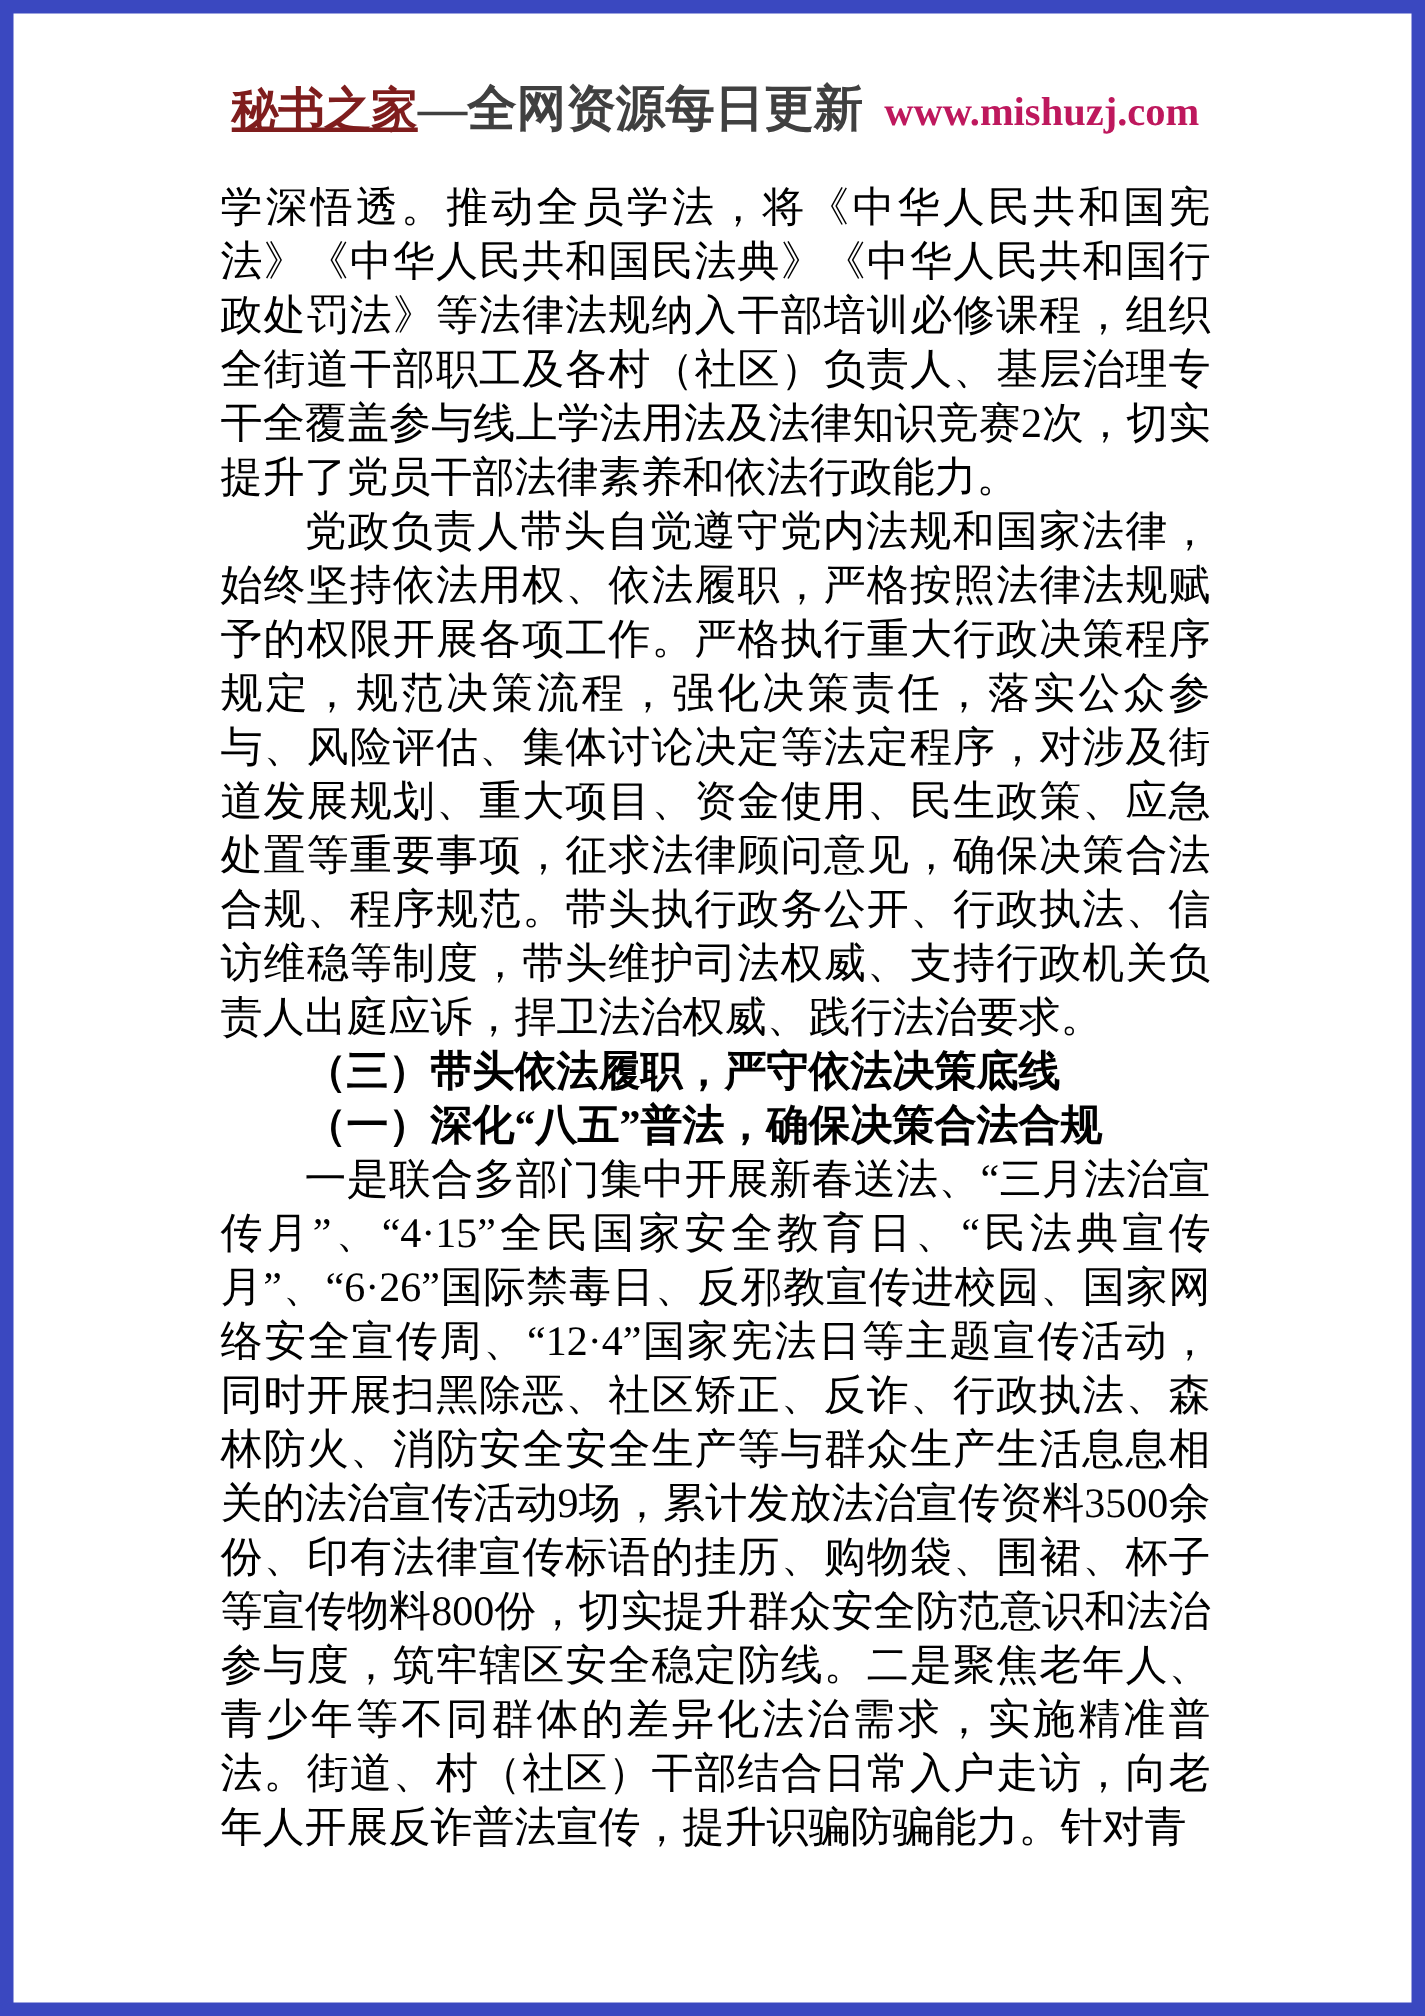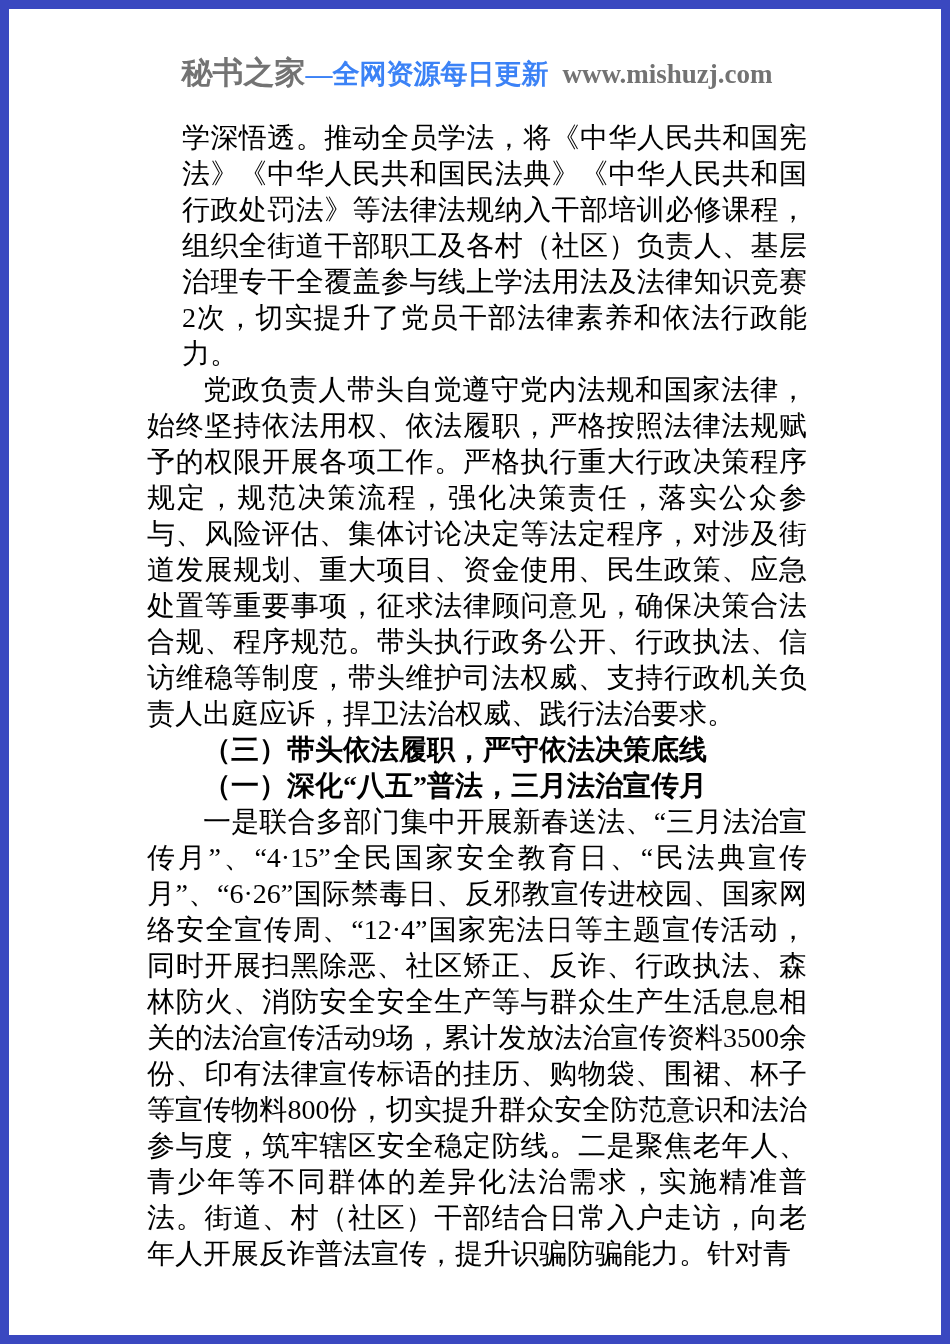--- a/index.html
+++ b/index.html
@@ -18,63 +18,63 @@
     overflow: hidden;
   }
   .site-header {
     text-align: center;
     font-weight: bold;
     white-space: nowrap;
     margin-bottom: 24px;
     line-height: 36px;
   }
   .site-name {
-    color: #737373;
+    color: #7f1d1d;
     font-size: 31px;
+    text-decoration: underline;
   }
   .site-tagline {
-    color: #3b82f6;
-    font-size: 27px;
+    color: #404040;
+    font-size: 33px;
   }
   .site-url {
-    color: #737373;
+    color: #be185d;
     font-size: 27px;
     margin-left: 10px;
     text-decoration: none;
     cursor: pointer;
   }
   .content {
     font-size: 28px;
     line-height: 36px;
     color: #000000;
     text-align: justify;
   }
   .para {
     margin: 0;
     text-indent: 2em;
   }
   .para.no-indent {
     text-indent: 0;
-    margin-left: 35px;
   }
   .para.heading {
     font-weight: bold;
   }
 </style>
 </head>
 <body>
 
 <div class="page">
 
   <div class="site-header">
     <span class="site-name">秘书之家</span><span class="site-tagline">—全网资源每日更新</span>
     <a class="site-url">www.mishuzj.com</a>
   </div>
 
   <div class="content">
     <p class="para no-indent">学深悟透。推动全员学法，将《中华人民共和国宪法》《中华人民共和国民法典》《中华人民共和国行政处罚法》等法律法规纳入干部培训必修课程，组织全街道干部职工及各村（社区）负责人、基层治理专干全覆盖参与线上学法用法及法律知识竞赛2次，切实提升了党员干部法律素养和依法行政能力。</p>
     <p class="para">党政负责人带头自觉遵守党内法规和国家法律，始终坚持依法用权、依法履职，严格按照法律法规赋予的权限开展各项工作。严格执行重大行政决策程序规定，规范决策流程，强化决策责任，落实公众参与、风险评估、集体讨论决定等法定程序，对涉及街道发展规划、重大项目、资金使用、民生政策、应急处置等重要事项，征求法律顾问意见，确保决策合法合规、程序规范。带头执行政务公开、行政执法、信访维稳等制度，带头维护司法权威、支持行政机关负责人出庭应诉，捍卫法治权威、践行法治要求。</p>
     <p class="para heading">（三）带头依法履职，严守依法决策底线</p>
-    <p class="para heading">（一）深化“八五”普法，三月法治宣传月</p>
+    <p class="para heading">（一）深化“八五”普法，确保决策合法合规</p>
     <p class="para">一是联合多部门集中开展新春送法、“三月法治宣传月”、“4·15”全民国家安全教育日、“民法典宣传月”、“6·26”国际禁毒日、反邪教宣传进校园、国家网络安全宣传周、“12·4”国家宪法日等主题宣传活动，同时开展扫黑除恶、社区矫正、反诈、行政执法、森林防火、消防安全安全生产等与群众生产生活息息相关的法治宣传活动9场，累计发放法治宣传资料3500余份、印有法律宣传标语的挂历、购物袋、围裙、杯子等宣传物料800份，切实提升群众安全防范意识和法治参与度，筑牢辖区安全稳定防线。二是聚焦老年人、青少年等不同群体的差异化法治需求，实施精准普法。街道、村（社区）干部结合日常入户走访，向老年人开展反诈普法宣传，提升识骗防骗能力。针对青</p>
   </div>
 
 </div>
 
 </body></html>

